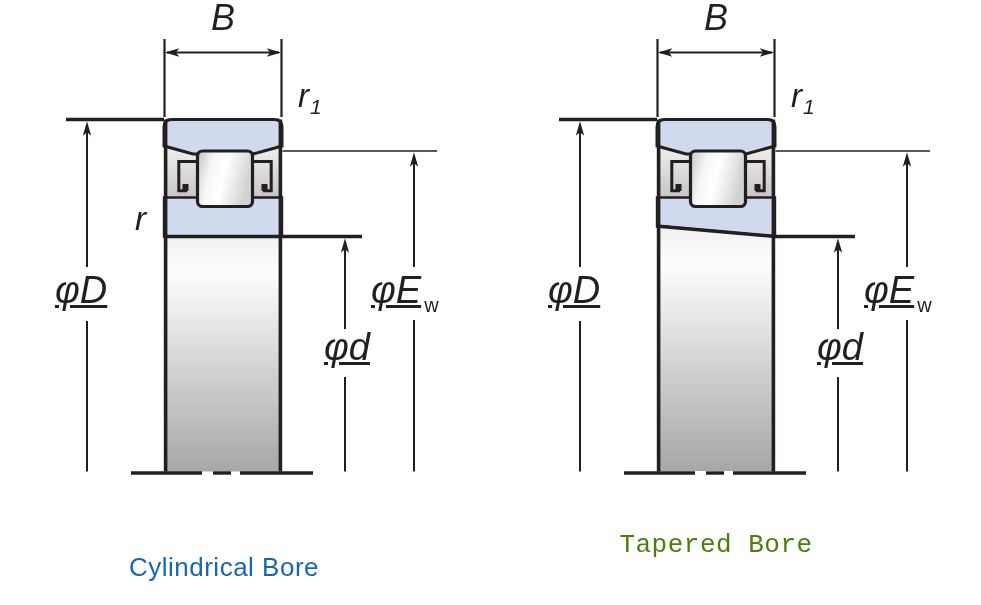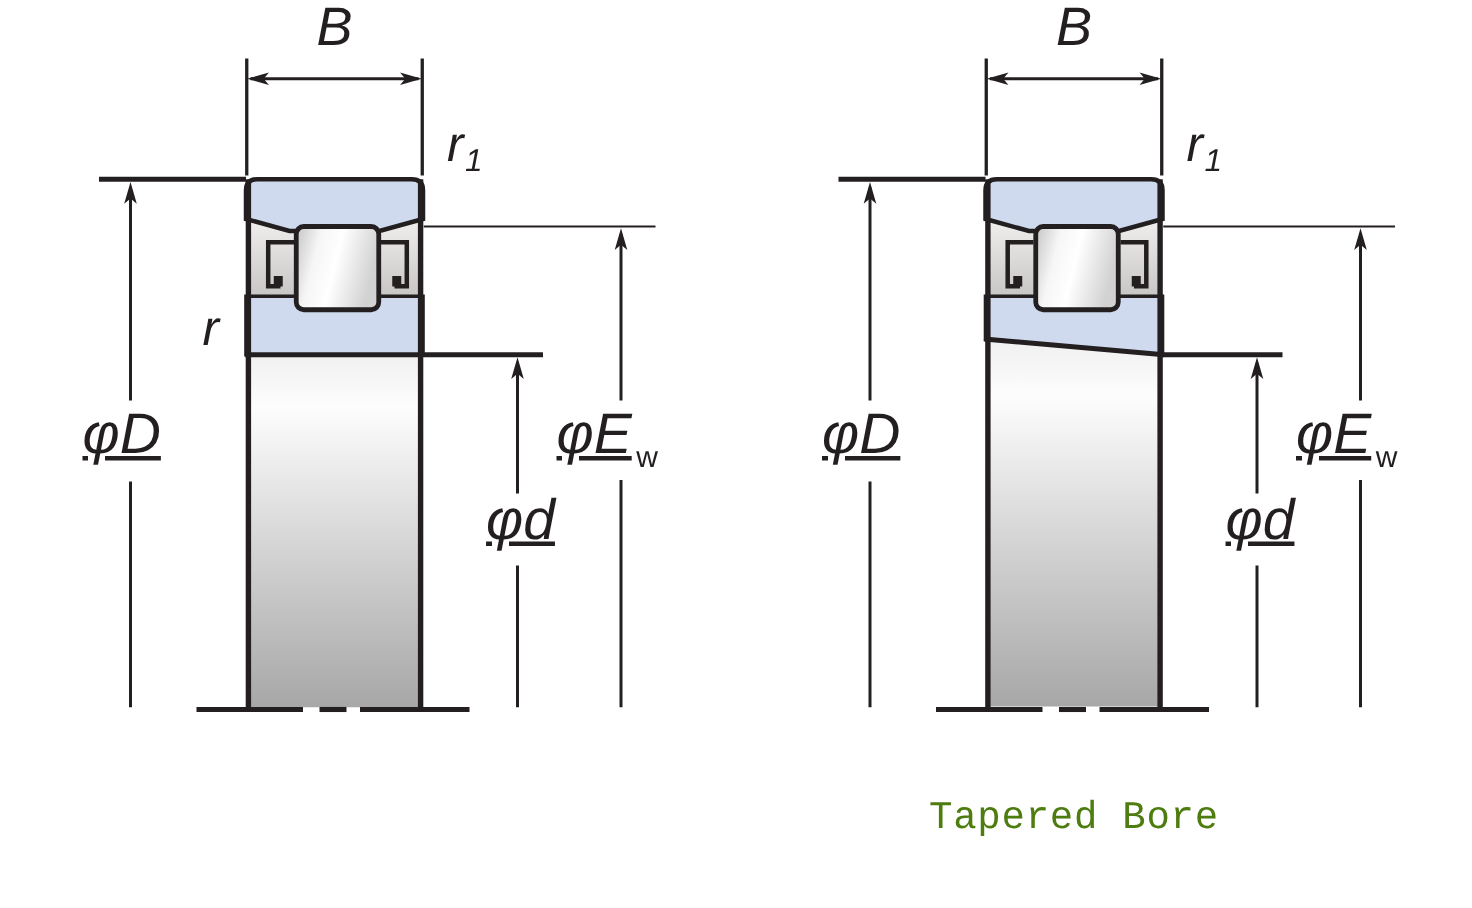--- a/index.html
+++ b/index.html
@@ -146,20 +146,21 @@
     </g>
   </g>
 </svg>
 
   <div class="lbl center" style="left:203px;top:0px;width:40px;font-size:36px;">B</div>
   <div class="lbl" style="left:298px;top:79px;"><span class="mid">r</span><span class="sub">1</span></div>
   <div class="lbl mid" style="left:135px;top:202px;">r</div>
   <div class="lbl big" style="left:55px;top:271px;">φD</div>
   <div class="lbl big center" style="left:315px;top:328px;width:64px;">φd</div>
   <div class="lbl" style="left:371px;top:271px;"><span class="big">φE</span><span class="subw">w</span></div>
+  <div class="lbl caption center" style="left:116px;top:554px;width:216px;color:#1767b2;">Cylindrical Bore</div>
 
   <div class="lbl center" style="left:696px;top:0px;width:40px;font-size:36px;">B</div>
   <div class="lbl" style="left:791px;top:79px;"><span class="mid">r</span><span class="sub">1</span></div>
   <div class="lbl big" style="left:548px;top:271px;">φD</div>
   <div class="lbl big center" style="left:808px;top:328px;width:64px;">φd</div>
   <div class="lbl" style="left:864px;top:271px;"><span class="big">φE</span><span class="subw">w</span></div>
   <div class="lbl caption center" style="left:608px;top:532px;width:216px;color:#4d7c0f;font-family:Liberation Mono, monospace;">Tapered Bore</div>
 
 </div>
 

